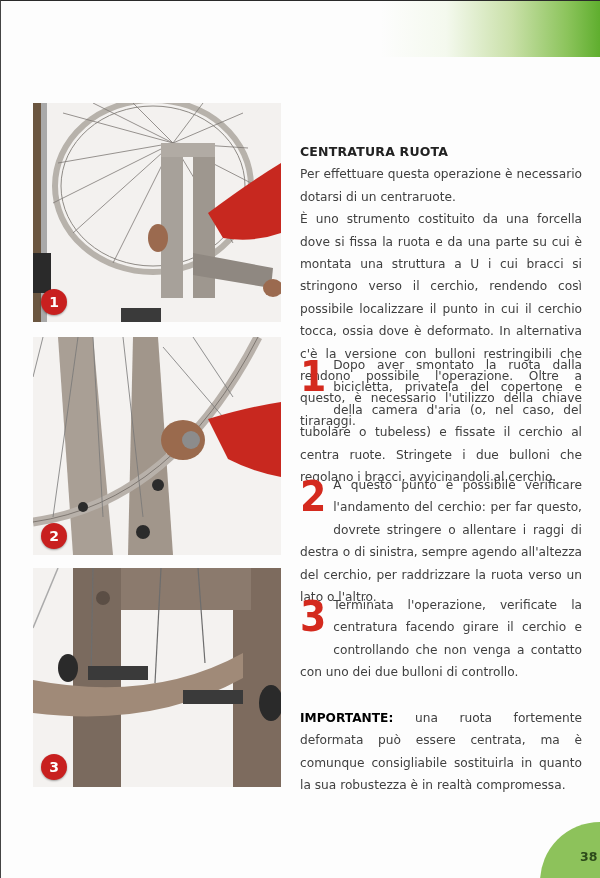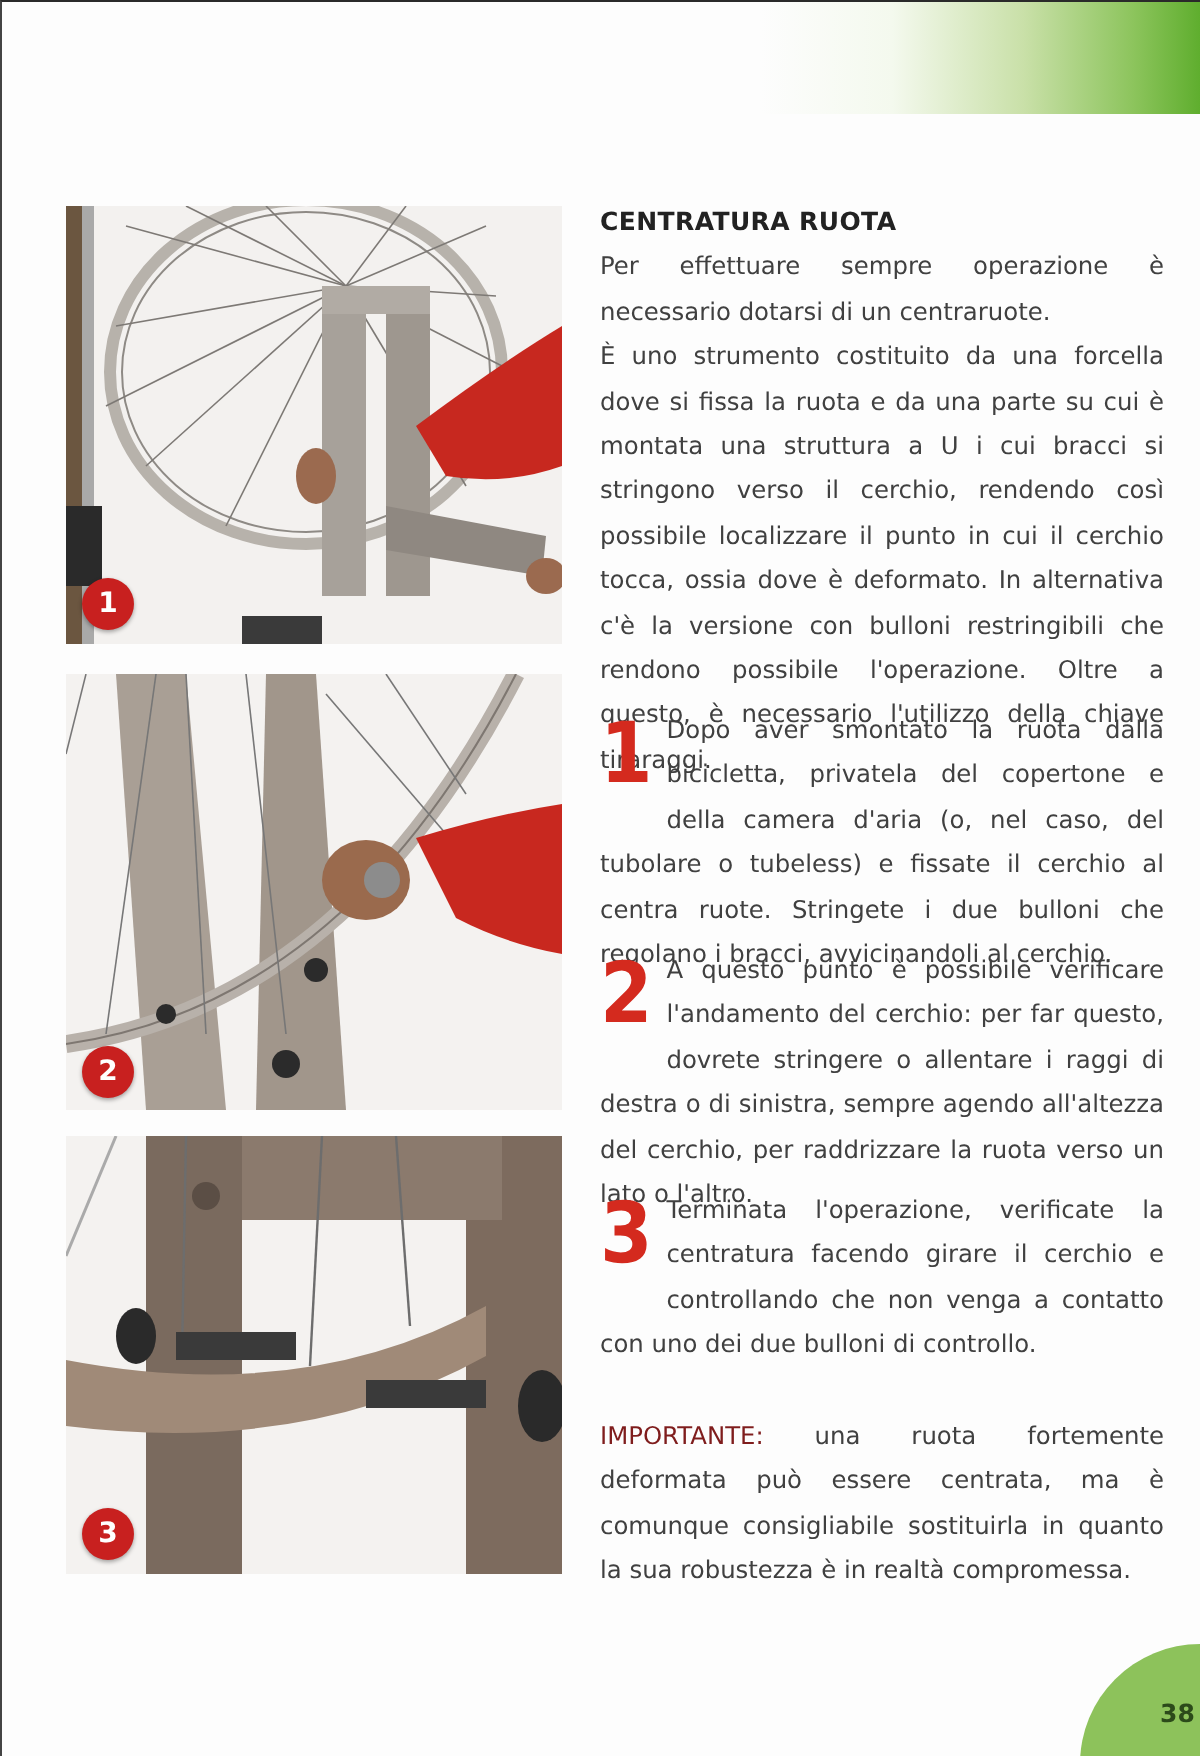--- a/index.html
+++ b/index.html
@@ -22,29 +22,29 @@
   .photo-3 { top: 568px; height: 219px; }
 
   .step-badge {
     position: absolute; width: 26px; height: 26px; border-radius: 50%;
     background: #c8201f; color: #fff; font-family: "DejaVu Sans", sans-serif;
     font-weight: bold; font-size: 14px; line-height: 26px; text-align: center;
     box-shadow: 0 1px 2px rgba(0,0,0,0.35);
   }
 
   .text-col { position: absolute; left: 300px; width: 282px; font-size: 12.2px; line-height: 22.4px; color: #404040; text-align: justify; }
-  .section-title { font-weight: bold; font-size: 12.5px; color: #222; letter-spacing: 0.2px; text-align: left; }
+  .section-title { font-weight: bold; font-size: 12.5px; color: #222; letter-spacing: 0.2px; text-align: left; margin-top: 41px; }
   .para { }
   .step { position: absolute; left: 300px; width: 282px; font-size: 12.2px; line-height: 22.4px; color: #404040; text-align: justify; }
   .step-num {
     float: left; font-family: "DejaVu Sans", sans-serif; font-weight: bold; color: #d42a1e;
     font-size: 42px; line-height: 38px; height: 42px; margin-right: 4px; margin-top: 4px;
     transform: scaleX(0.9); transform-origin: left top;
   }
-  .important-label { font-weight: normal; color: #7f1d1d; }
+  .important-label { font-weight: bold; color: #000000; }
 
   .page-number-tab {
     position: absolute; left: 540px; top: 822px; width: 120px; height: 120px;
     border-radius: 50%; background: #8dc25b;
   }
   .page-number {
     position: absolute; left: 580px; top: 849px; font-weight: bold; font-size: 12.5px; color: #2c4a1a;
   }
 </style>
 </head>
@@ -129,21 +129,21 @@
     <ellipse cx="238" cy="135" rx="12" ry="18" fill="#2a2a2a"></ellipse>
     <ellipse cx="35" cy="100" rx="10" ry="14" fill="#2a2a2a"></ellipse>
     <circle cx="70" cy="30" r="7" fill="#5b4e45"></circle>
     <path d="M0 60 L25 0" stroke="#aaa" stroke-width="1.5"></path>
   </svg>
   <div class="step-badge" style="left:8px; top:186px;">3</div>
 </div>
 
 <div class="text-col" style="top:100px;">
   <div class="section-title">CENTRATURA RUOTA</div>
-  <p class="para">Per effettuare sempre operazione è necessario dotarsi di un centraruote.</p>
+  <p class="para">Per effettuare questa operazione è necessario dotarsi di un centraruote.</p>
   <p class="para">È uno strumento costituito da una forcella dove si fissa la ruota e da una parte su cui è montata una struttura a U i cui bracci si stringono verso il cerchio, rendendo così possibile localizzare il punto in cui il cerchio tocca, ossia dove è deformato. In alternativa c'è la versione con bulloni restringibili che rendono possibile l'operazione. Oltre a questo, è necessario l'utilizzo della chiave tiraraggi.</p>
 </div>
 
 <div class="step" style="top:354px;">
   <span class="step-num">1</span>
   <span>Dopo aver smontato la ruota dalla bicicletta, privatela del copertone e della camera d'aria (o, nel caso, del tubolare o tubeless) e fissate il cerchio al centra ruote. Stringete i due bulloni che regolano i bracci, avvicinandoli al cerchio.</span>
 </div>
 
 <div class="step" style="top:474px;">
   <span class="step-num">2</span>

